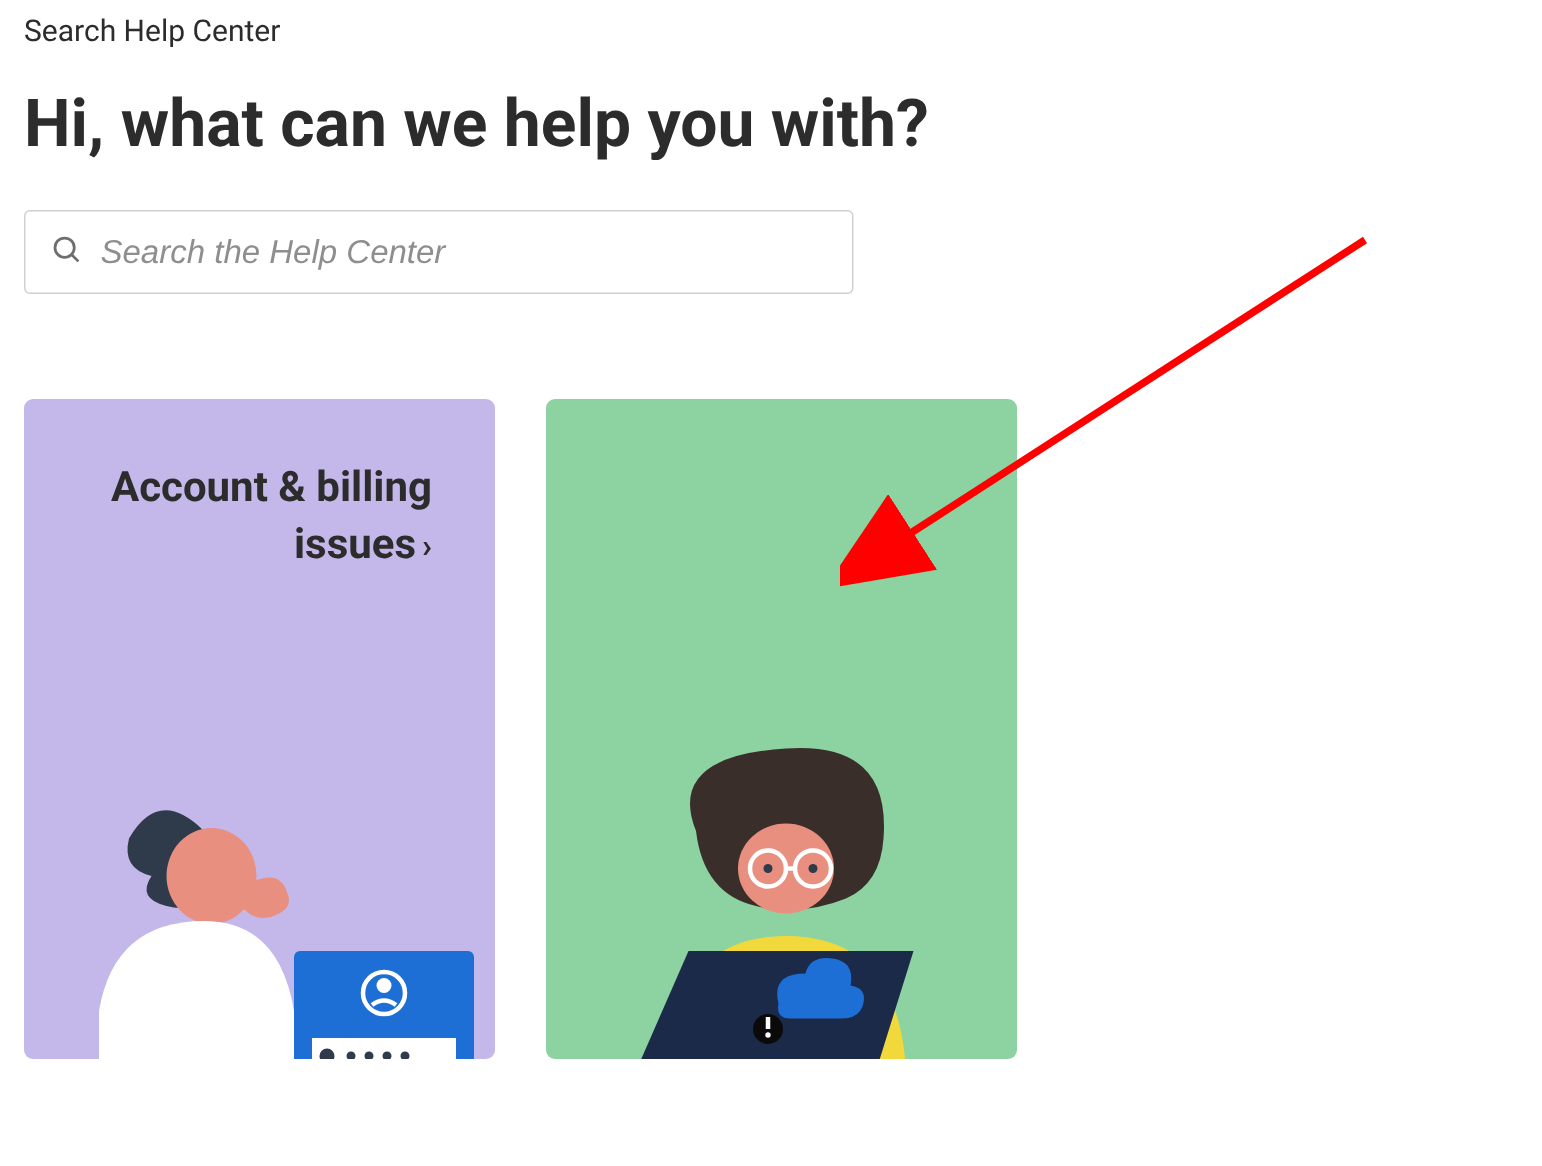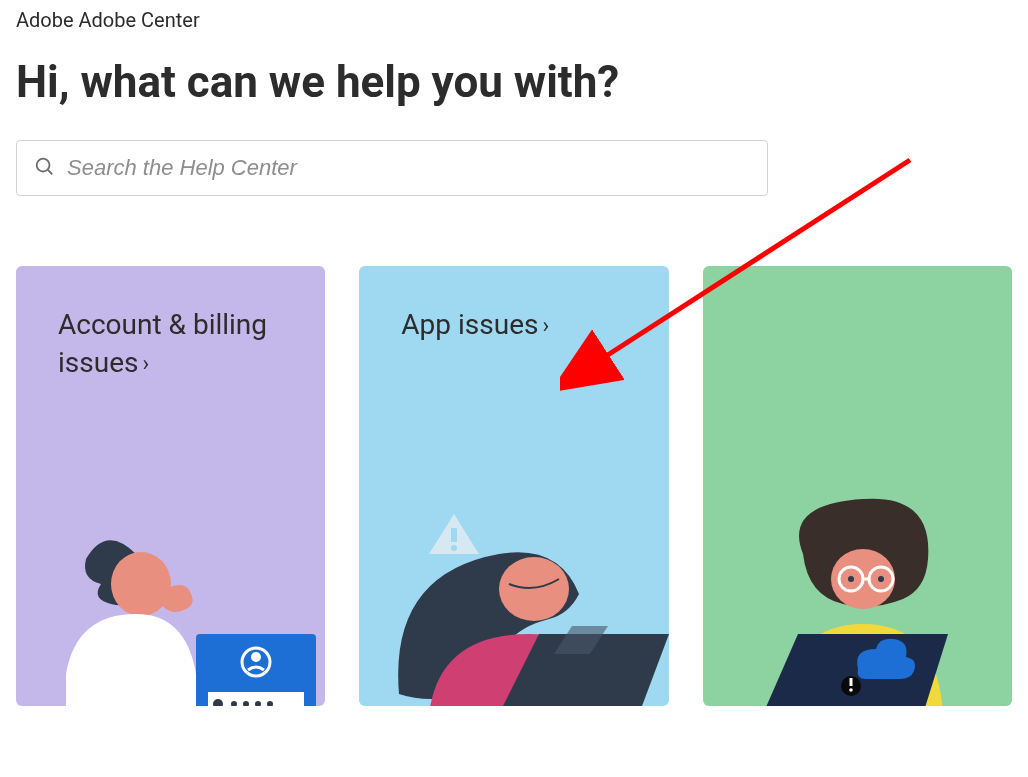--- a/index.html
+++ b/index.html
@@ -21,21 +21,21 @@
       color: #2c2c2c;
     }
     .heading {
       font-size: 44px;
       font-weight: 700;
       color: #2c2c2c;
       padding: 24px 16px 32px 16px;
     }
     .search-wrap {
       margin: 0 16px 70px 16px;
-      width: 752px;
+      width: 553px;
     }
     .search-box {
       display: flex;
       align-items: center;
       border: 1px solid #d0d0d0;
       border-radius: 4px;
       padding: 14px 16px;
       background: #fff;
     }
     .search-icon {
@@ -68,23 +68,24 @@
       padding: 40px 42px 0 42px;
       position: relative;
       overflow: hidden;
       cursor: pointer;
     }
     .card-purple { background: #c4b8ea; }
     .card-blue { background: #9ed8f1; }
     .card-green { background: #8dd2a1; }
     .card-title {
       font-size: 28px;
-      font-weight: 400;
+      font-weight: 700;
       color: #2c2c2c;
       line-height: 1.35;
+      text-align: right;
     }
     .chev {
       font-size: 22px;
       margin-left: 4px;
       vertical-align: 1px;
     }
     .illust {
       position: absolute;
       bottom: -8px;
       left: 0;
@@ -94,21 +95,21 @@
     .arrow-overlay {
       position: absolute;
       pointer-events: none;
       top: 150px;
       left: 560px;
     }
   </style>
 </head>
 <body>
 
-<div class="header">Adobe Adobe Center</div>
+<div class="header">Search Help Center</div>
 
 <h1 class="heading">Hi, what can we help you with?</h1>
 
 <div class="search-wrap">
   <div class="search-box">
     <span class="search-icon">
       <svg width="22" height="22" viewBox="0 0 24 24" fill="none" stroke="currentColor" stroke-width="2">
         <circle cx="11" cy="11" r="7"></circle>
         <line x1="21" y1="21" x2="16.2" y2="16.2"></line>
       </svg>
@@ -140,41 +141,20 @@
       <circle cx="230" cy="210" r="3" fill="#2f3a4a"></circle>
       <circle cx="242" cy="210" r="3" fill="#2f3a4a"></circle>
       <circle cx="254" cy="210" r="3" fill="#2f3a4a"></circle>
 
       <circle cx="240" cy="168" r="14" fill="none" stroke="#ffffff" stroke-width="3"></circle>
       <circle cx="240" cy="163" r="5" fill="#ffffff"></circle>
       <path d="M232 176 q8 -6 16 0" stroke="#ffffff" stroke-width="3" fill="none"></path>
     </svg>
   </div>
 
-  <div class="card card-blue">
-    <div class="card-title">
-      <span>App issues</span><span class="chev">›</span>
-    </div>
-    <svg class="illust" viewBox="0 0 314 220" preserveAspectRatio="xMidYMax meet">
-
-      <path d="M95 20 l25 40 l-50 0 z" fill="#d6e8f2"></path>
-      <rect x="92" y="34" width="6" height="14" fill="#9ed8f1"></rect>
-      <circle cx="95" cy="54" r="3" fill="#9ed8f1"></circle>
-
-      <path d="M40 200 q-10 -120 100 -140 q60 -10 80 40 q-10 20 -30 25 q-40 10 -50 40 q-10 30 -30 35 q-40 10 -70 0 z" fill="#2f3a4a"></path>
-
-      <ellipse cx="175" cy="95" rx="35" ry="32" fill="#e98f7f"></ellipse>
-      <path d="M150 90 q25 10 50 -5" stroke="#2f3a4a" stroke-width="2" fill="none"></path>
-
-      <path d="M70 220 q10 -80 100 -80 q80 0 90 80 z" fill="#cf3f72"></path>
-
-      <path d="M140 220 l40 -80 l130 0 l-30 80 z" fill="#2f3a4a"></path>
-      <path d="M195 160 l18 -28 l36 0 l-18 28 z" fill="#47566b" opacity="0.6"></path>
-    </svg>
-  </div>
 
   <div class="card card-green">
     <svg class="illust" viewBox="0 0 314 220" preserveAspectRatio="xMidYMax meet">
 
       <path d="M100 60 q-20 -50 60 -55 q70 -5 65 60 q-2 30 -25 40 q-30 12 -60 5 q-35 -8 -40 -50 z" fill="#3a2e2a"></path>
       <circle cx="115" cy="60" r="10" fill="#3a2e2a"></circle>
       <circle cx="200" cy="55" r="12" fill="#3a2e2a"></circle>
       <circle cx="185" cy="30" r="10" fill="#3a2e2a"></circle>
       <circle cx="135" cy="25" r="12" fill="#3a2e2a"></circle>
 

